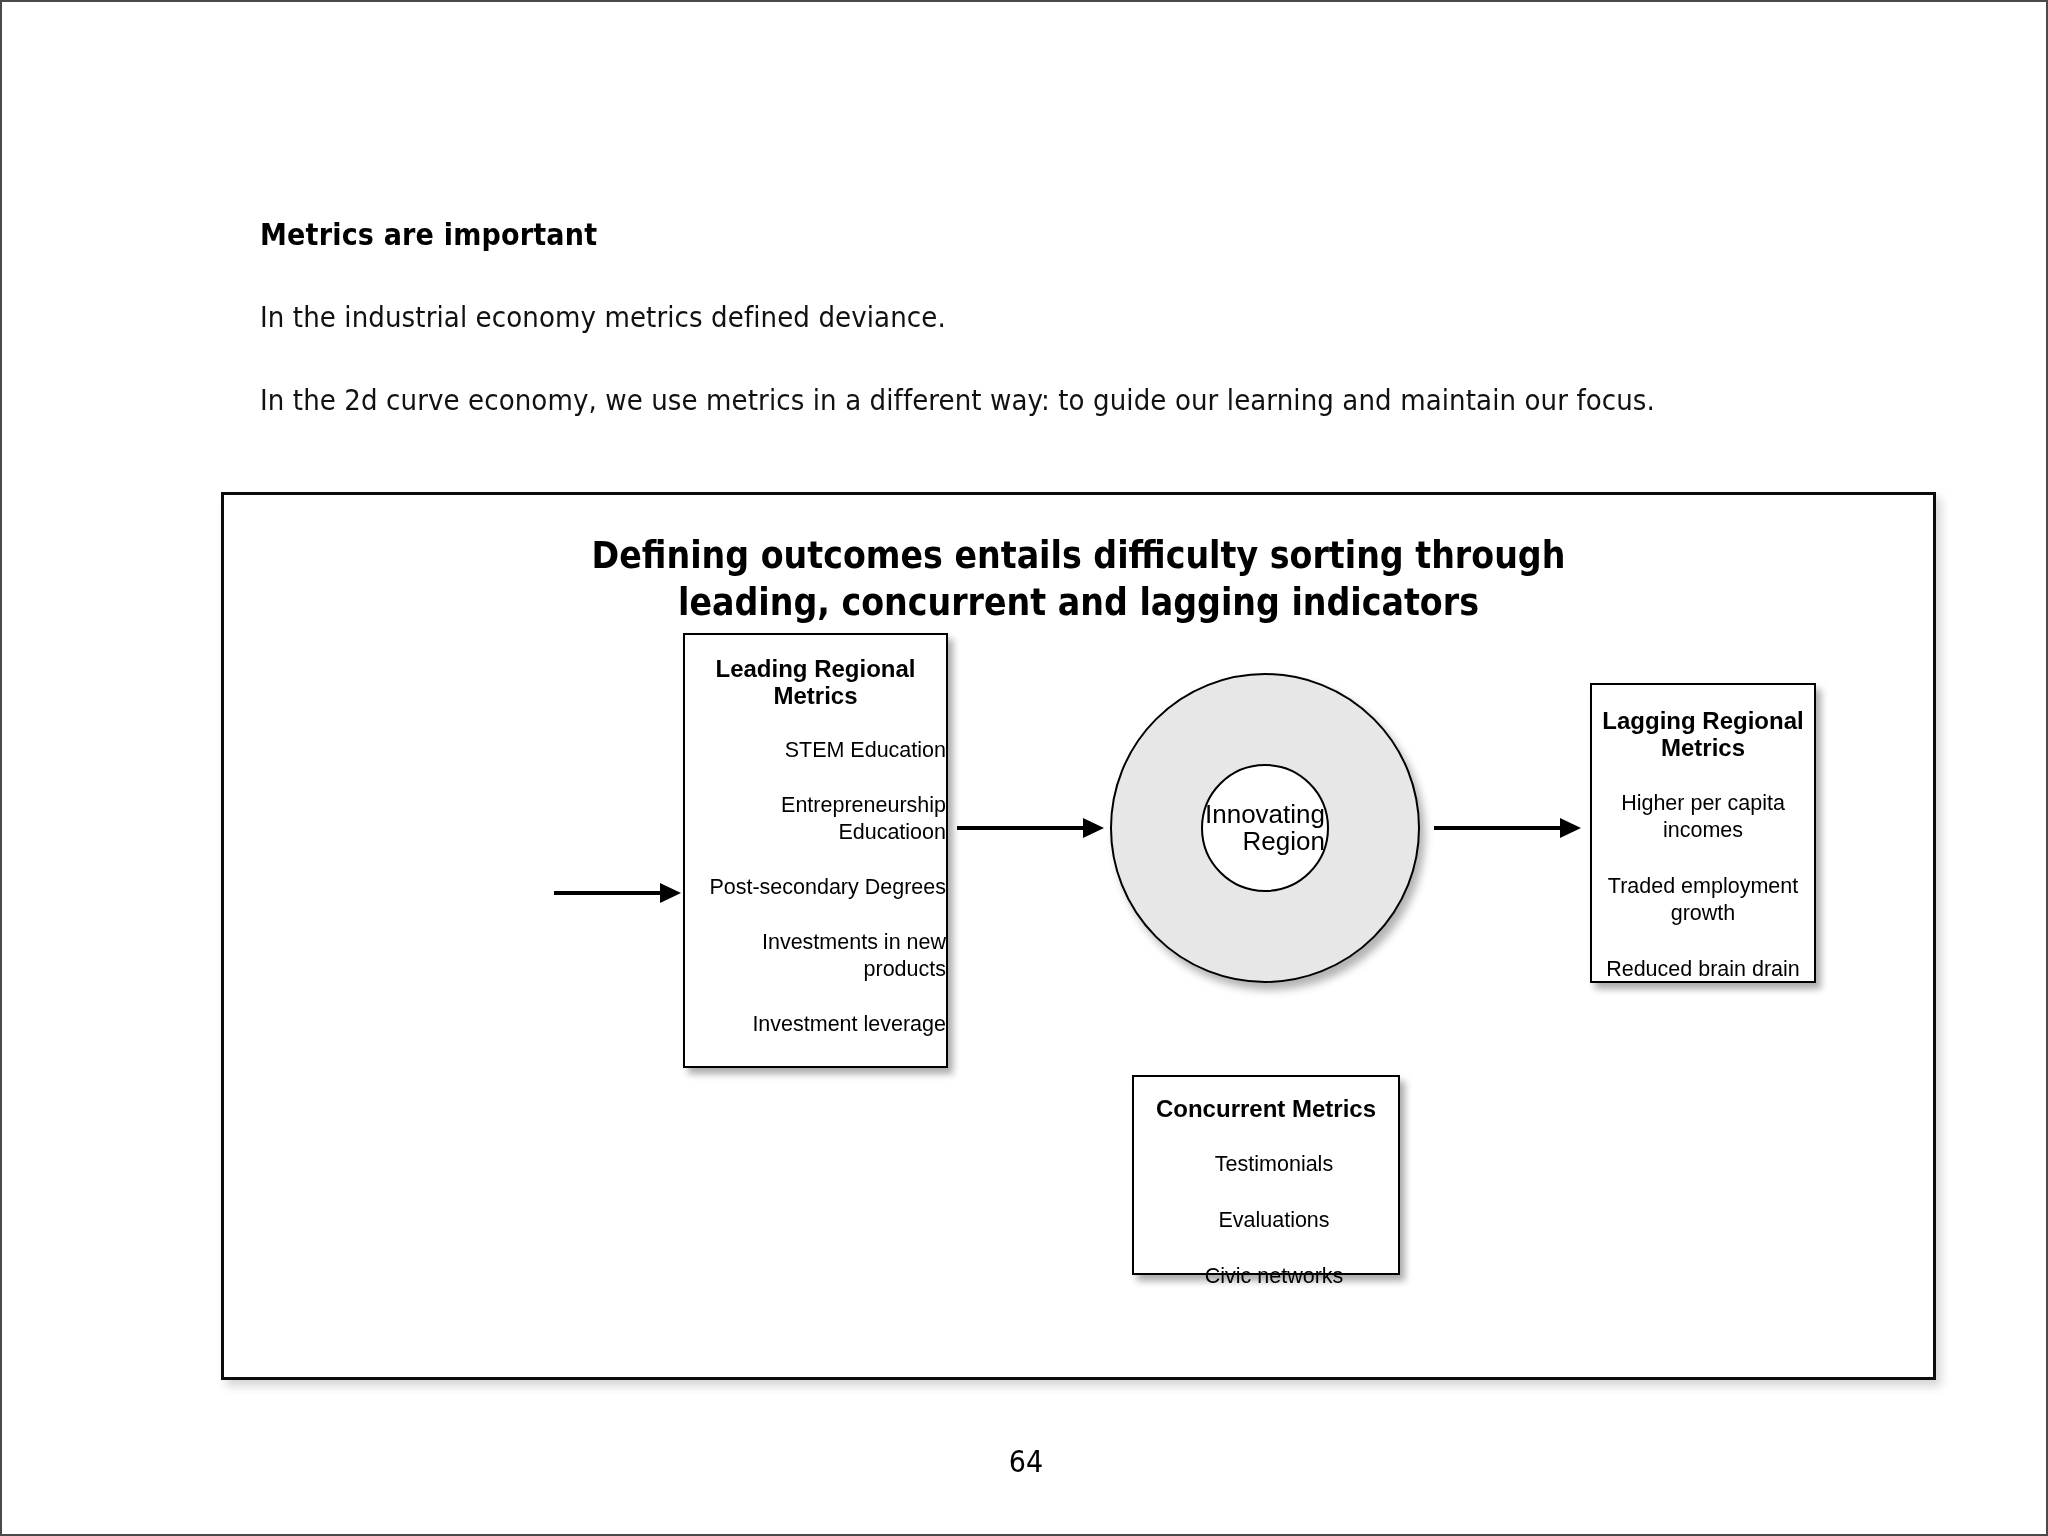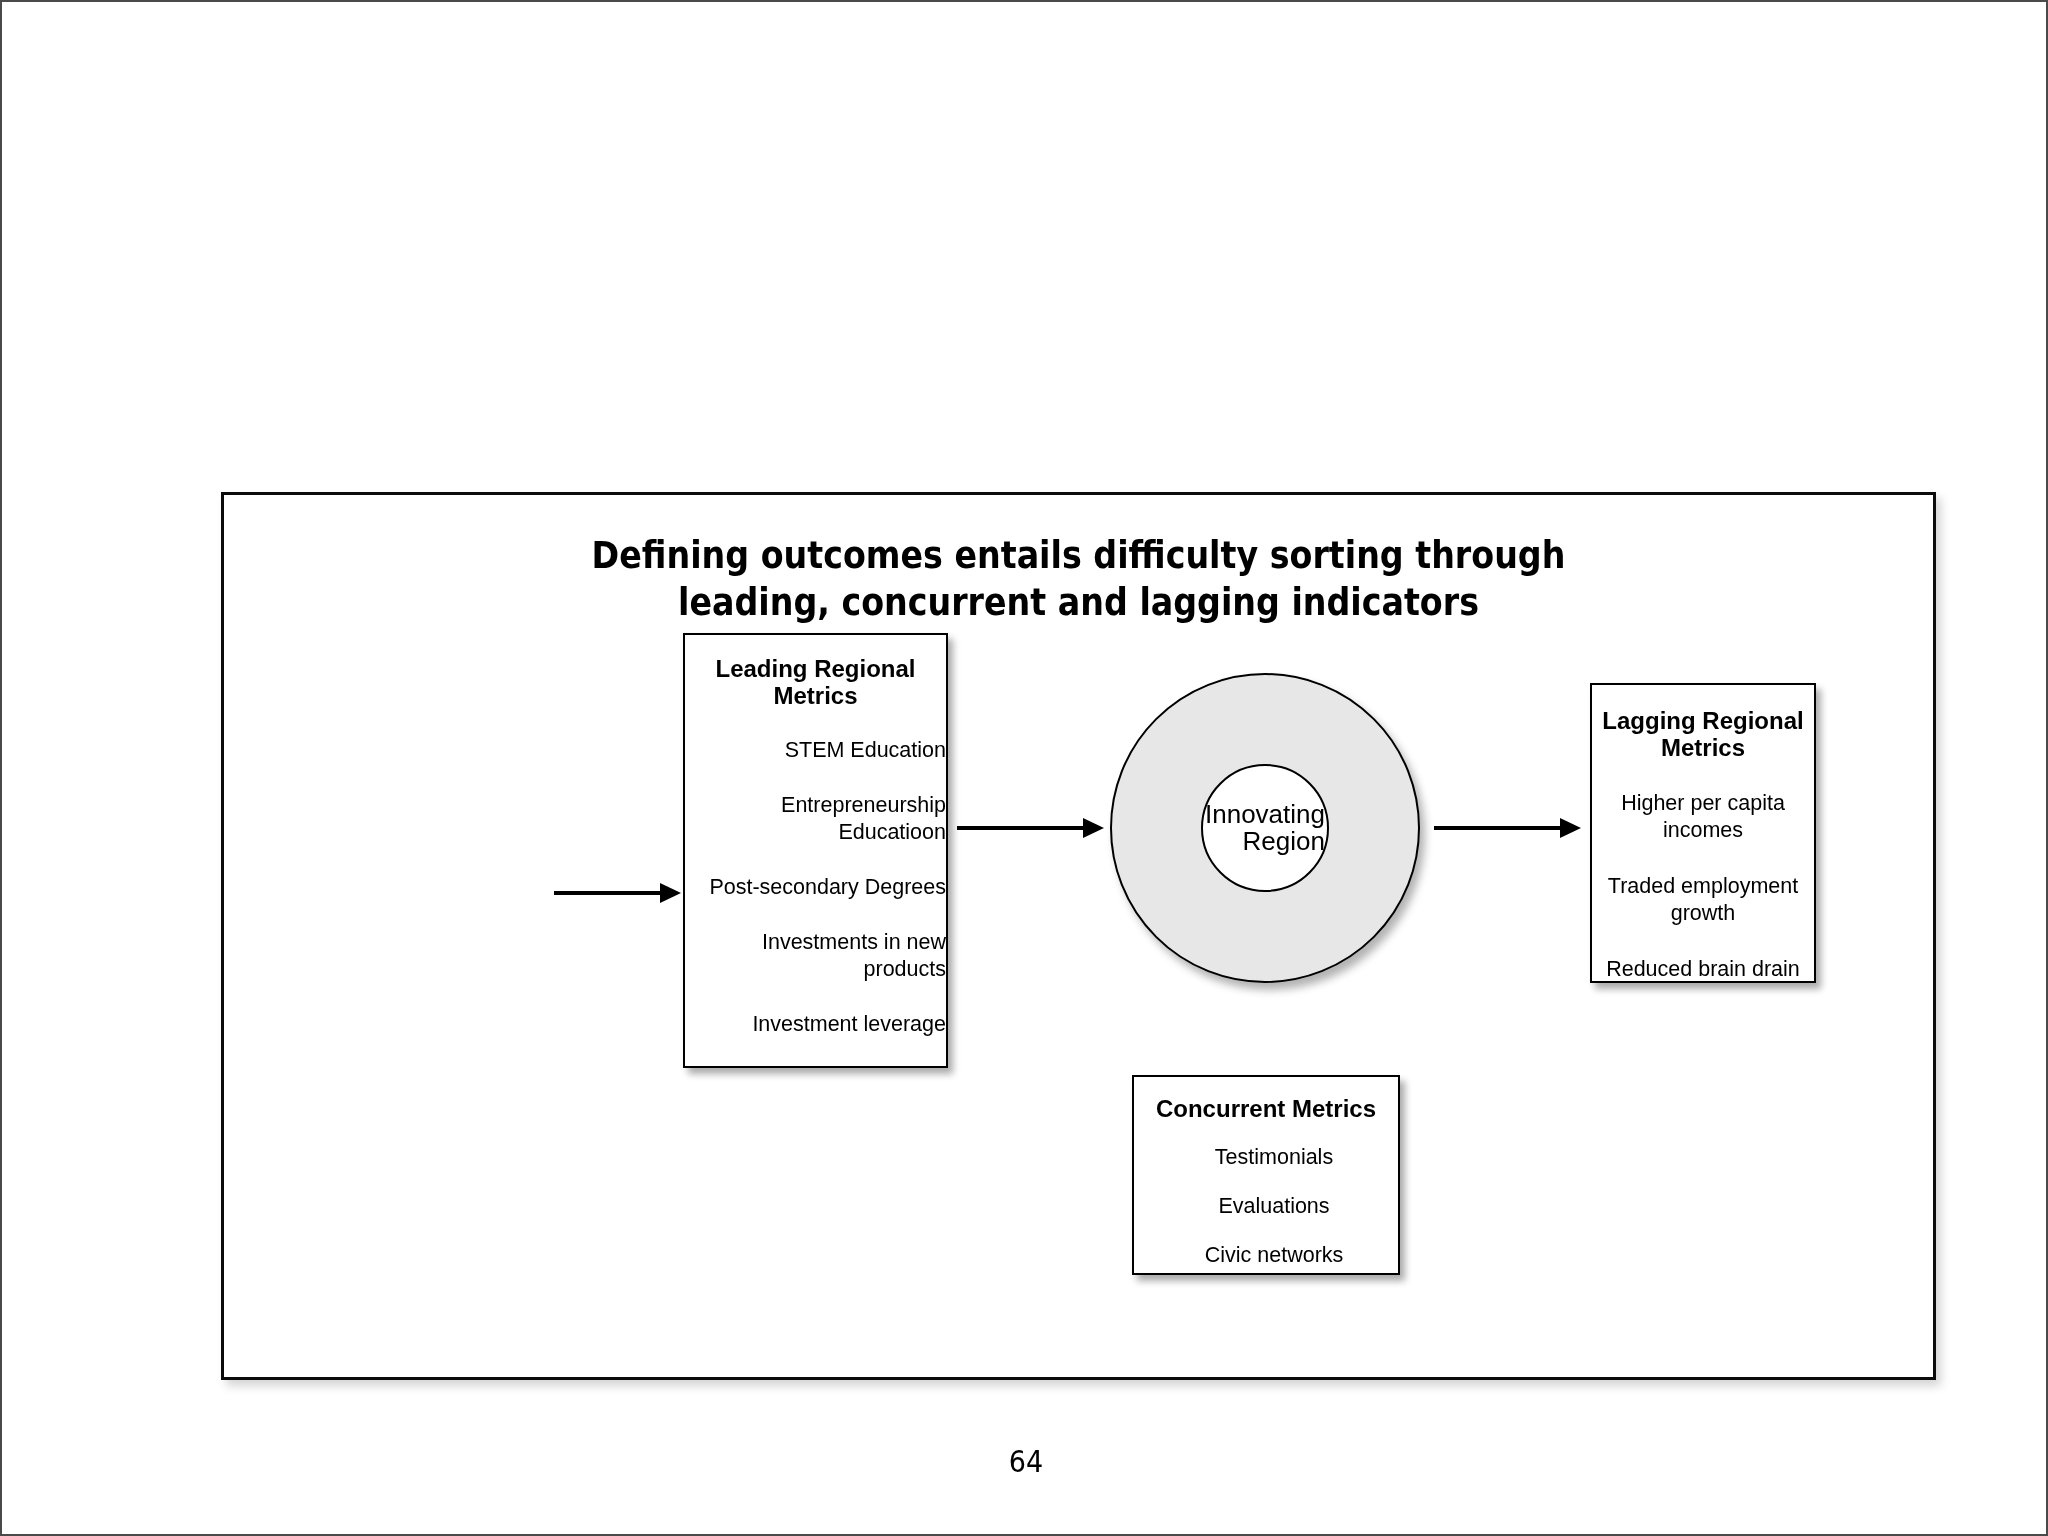--- a/index.html
+++ b/index.html
@@ -136,21 +136,21 @@
   #box-lagging .bx-item { margin-top: 29px; }
 
   
   #box-concurrent {
     left: 908px;
     top: 580px;
     width: 268px;
     height: 200px;
     padding-top: 18px;
   }
-  #box-concurrent .bx-item { margin-top: 22px; padding-left: 16px; }
+  #box-concurrent .bx-item { margin-top: 29px; padding-left: 16px; }
 
   
   #circle-outer {
     position: absolute;
     left: 886px;
     top: 178px;
     width: 310px;
     height: 310px;
     border-radius: 50%;
     background: #e7e7e7;
@@ -224,20 +224,25 @@
     font-family: "DejaVu Sans Condensed", "Liberation Sans Narrow", "Liberation Sans", sans-serif;
     font-size: 30px;
     color: #000;
   }
 </style>
 </head>
 <body>
 
 <div id="page">
 
+  <div id="prose">
+    <div class="prose-heading">Metrics are important</div>
+    <div class="prose-line">In the industrial economy metrics defined deviance.</div>
+    <div class="prose-line">In the 2d curve economy, we use metrics in a different way: to guide our learning and maintain our focus.</div>
+  </div>
 
   <div id="slide">
 
     <div id="slide-title">
       <span class="tl">Defining outcomes entails difficulty sorting through</span>
       <span class="tl">leading, concurrent and lagging indicators</span>
     </div>
 
 
     <div class="arrow" id="arrow-1">

